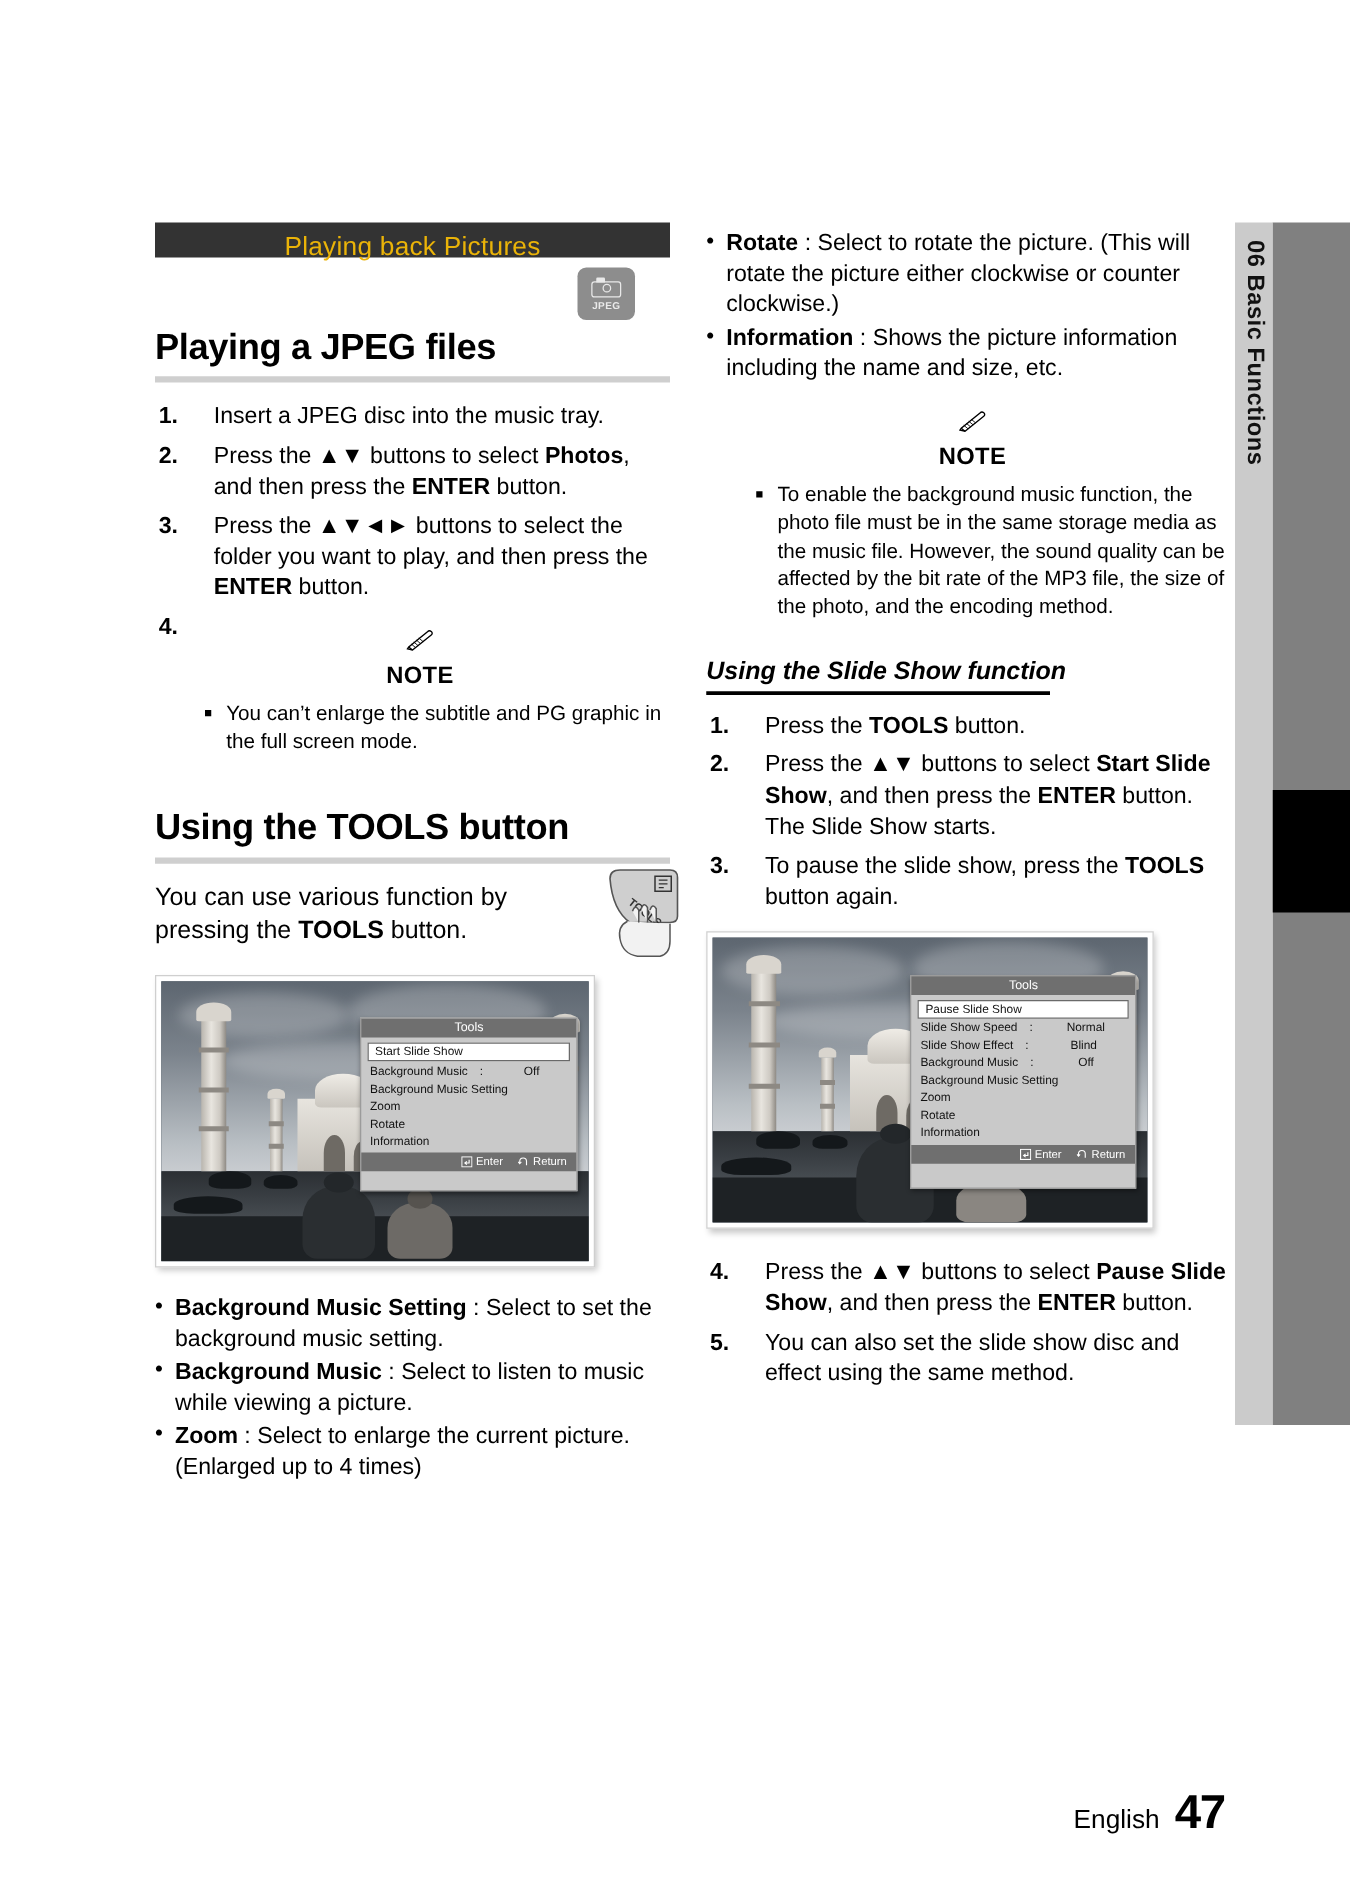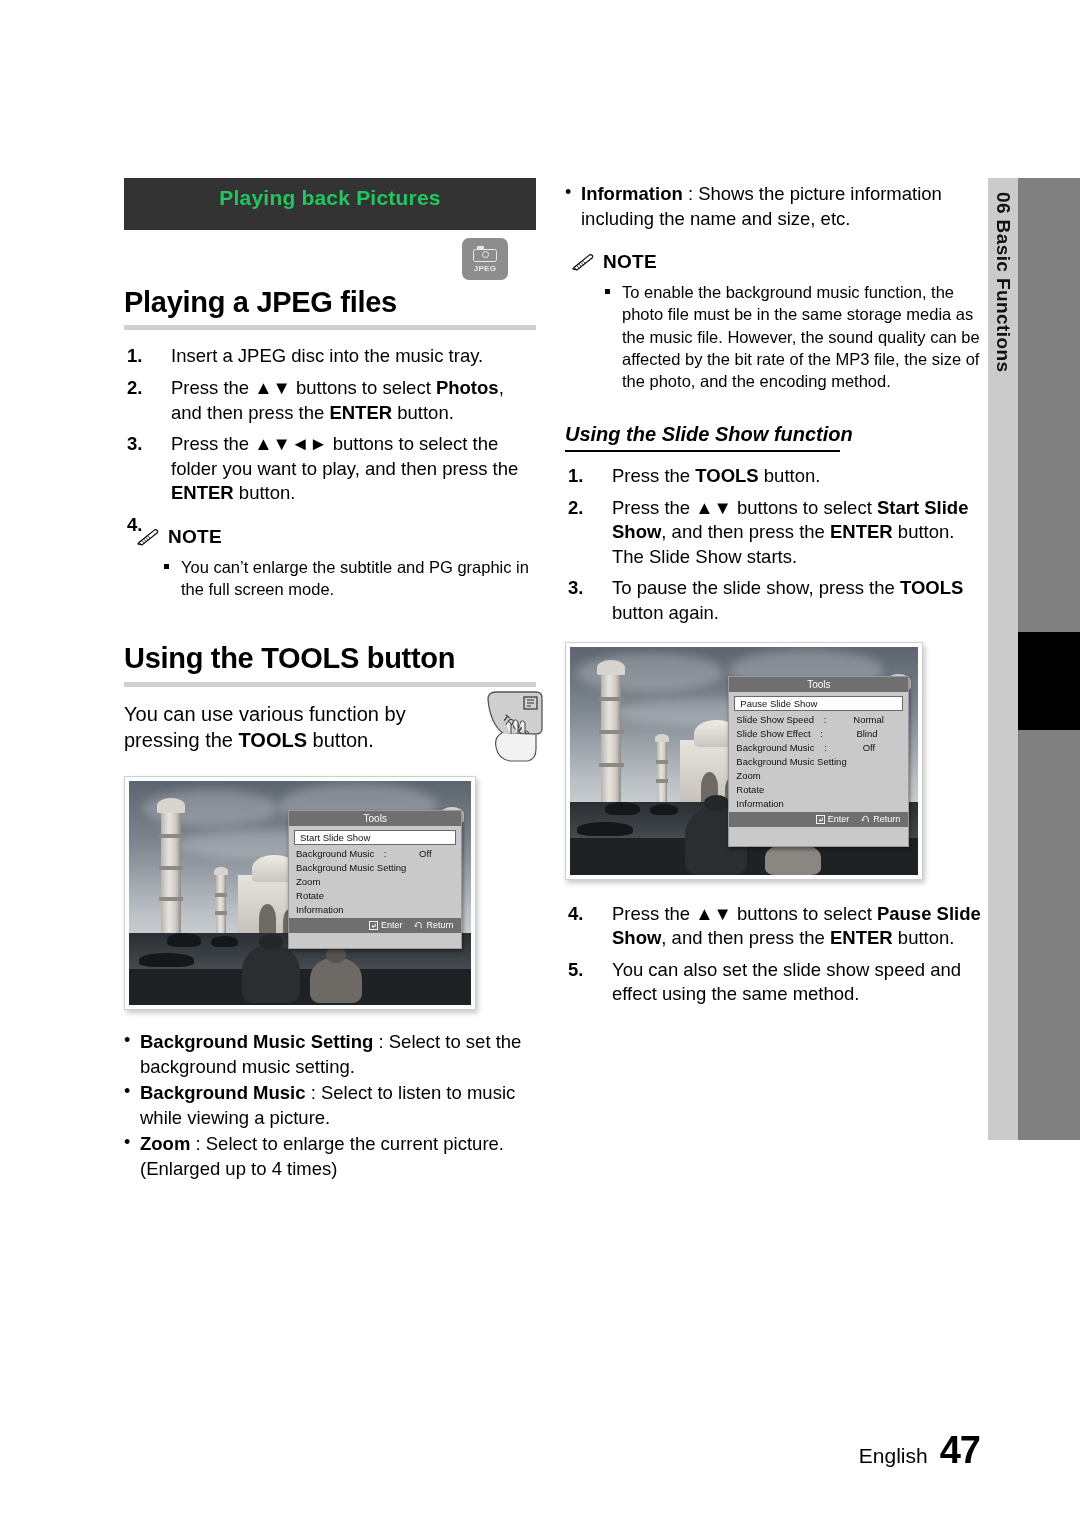--- a/index.html
+++ b/index.html
@@ -9,22 +9,22 @@
     color:#000;position:relative;overflow:hidden;
   }
   .page{position:absolute;inset:0;}
 
   
   .col-left{position:absolute;left:124px;top:178px;width:412px;}
   .col-right{position:absolute;left:565px;top:182px;width:420px;}
 
   
   .banner{
-    background:#333333;color:#22c55e;height:52px;line-height:40px;
-    text-align:center;font-size:21px;font-weight:bold;letter-spacing:.2px;
+    background:#333333;color:#eab308;height:28px;line-height:40px;
+    text-align:center;font-size:21px;font-weight:normal;letter-spacing:.2px;
     margin-bottom:4px;
   }
 
   
   .badge-row{height:52px;position:relative;}
   .jpeg-badge{
     position:absolute;right:28px;top:4px;width:46px;height:42px;
     background:#8d8d8d;border-radius:7px;display:flex;flex-direction:column;
     align-items:center;justify-content:center;
   }
@@ -60,21 +60,21 @@
   ol.steps{list-style:none;margin:0;padding:0;}
   ol.steps li{
     position:relative;padding-left:47px;margin-bottom:7px;
     font-size:18.5px;line-height:1.33;
   }
   ol.steps li .num{
     position:absolute;left:3px;top:0;font-weight:bold;font-size:18.5px;
   }
 
   
-  .note-head{display:flex;align-items:center;gap:8px;margin:20px 0 8px 12px;}
+  .note-head{display:flex;align-items:center;gap:8px;margin:20px 0 8px 12px;flex-direction:column;}
   .note-head .pencil{width:24px;height:20px;display:block;}
   .note-head .txt{font-size:19px;font-weight:bold;letter-spacing:.3px;}
   ul.note-list{list-style:none;margin:0;padding:0 0 0 40px;}
   ul.note-list li{
     position:relative;padding-left:17px;font-size:16.5px;line-height:1.35;
     margin-bottom:3px;
   }
   ul.note-list li:before{
     content:"";position:absolute;left:0;top:8px;width:5px;height:5px;background:#000;
   }
@@ -308,20 +308,21 @@
     <ul class="defs" style="margin-top:20px;" id="left-defs">
         <li><b>Background Music Setting</b> : Select to set the background music setting.</li>
         <li><b>Background Music</b> : Select to listen to music while viewing a picture.</li>
         <li><b>Zoom</b> : Select to enlarge the current picture. (Enlarged up to 4 times)</li>
       </ul>
   </div>
 
   <div class="col-right">
 
     <ul class="defs" id="right-defs">
+        <li><b>Rotate</b> : Select to rotate the picture. (This will rotate the picture either clockwise or counter clockwise.)</li>
         <li><b>Information</b> : Shows the picture information including the name and size, etc.</li>
       </ul>
 
     <div class="note-head" style="margin-left:6px;">
       <svg class="pencil" viewBox="0 0 24 20">
         <path d="M2 17 L6 18 L21 6 C22 5.2 22 4 21 3.2 C20 2.4 18.8 2.6 18 3.4 L3 15.5 Z" fill="#ffffff" stroke="#000" stroke-width="1.1"></path>
         <path d="M3 15.6 L6 18" stroke="#000" stroke-width="1"></path>
         <path d="M5 13.2 L8.5 16.1 M7 11.6 L10.5 14.5 M9 10 L12.5 12.9 M11 8.4 L14.5 11.3" stroke="#000" stroke-width=".7"></path>
       </svg>
       <span class="txt">NOTE</span>
@@ -425,21 +426,21 @@
               </svg>
               <span>Return</span>
             </span>
           </div>
         </div>
       </div>
     </div>
 
     <ol class="steps" style="margin-top:22px;" id="right-steps-b">
         <li><span class="num">4.</span><span>Press the ▲▼ buttons to select <b>Pause Slide Show</b>, and then press the <b>ENTER</b> button.</span></li>
-        <li><span class="num">5.</span><span>You can also set the slide show speed and effect using the same method.</span></li>
+        <li><span class="num">5.</span><span>You can also set the slide show disc and effect using the same method.</span></li>
       </ol>
   </div>
 
   <div class="sidebar-dark"></div>
   <div class="sidebar-black"></div>
   <div class="sidetab">
     <span class="label">06  Basic Functions</span>
   </div>
 
   <div class="footer">

